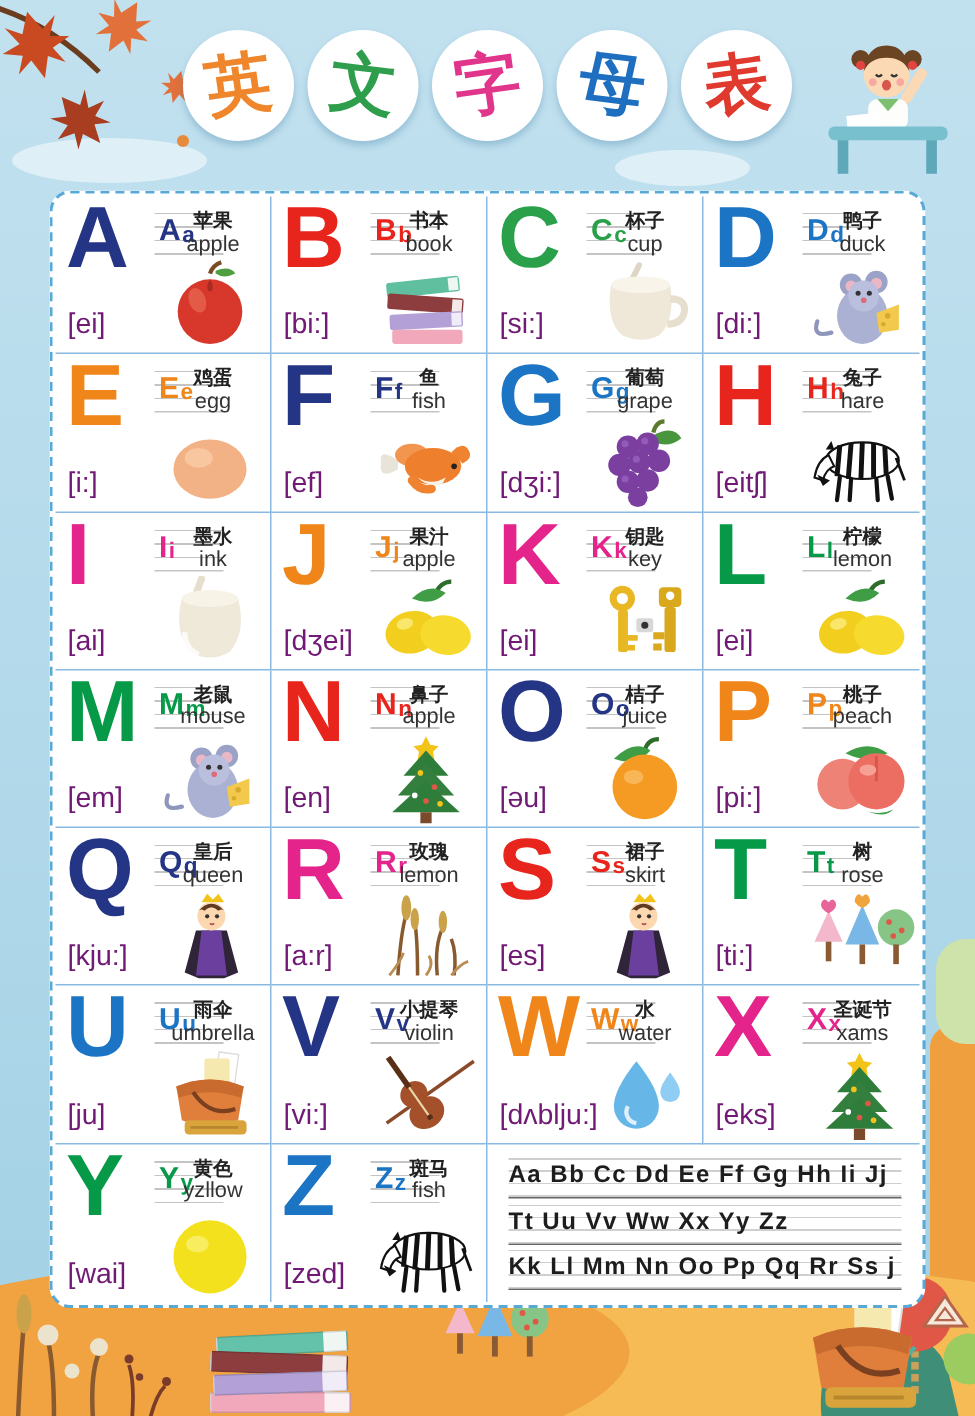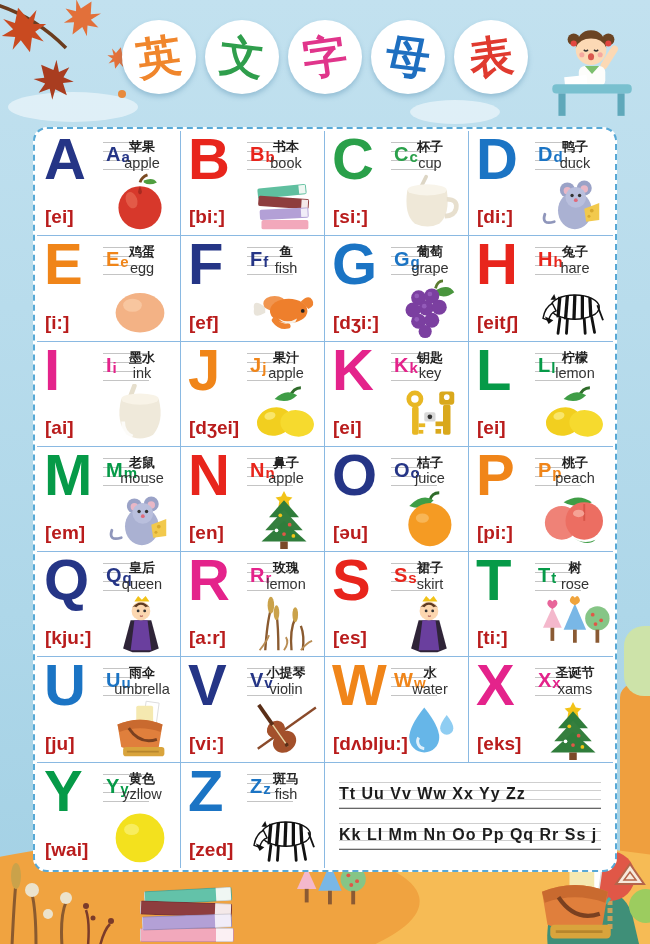--- a/index.html
+++ b/index.html
@@ -23,21 +23,21 @@
   .cell.lastrow{border-bottom:none;}
   .big-letter{position:absolute;top:-2px;left:7px;font-size:58px;font-weight:800;line-height:1.05;}
   .pair-box{position:absolute;top:11px;left:66px;width:46px;height:28px;
             background:repeating-linear-gradient(to bottom,#c4c4c4 0 1px,transparent 1px 9px);
             font-weight:bold;display:flex;align-items:flex-end;gap:1px;padding:0 3px 6px 3px;box-sizing:border-box;}
   .pair-cap{font-size:20px;line-height:1;}
   .pair-low{font-size:15px;line-height:1;}
   .word{position:absolute;top:8px;right:5px;width:66px;text-align:center;line-height:1.2;}
   .word-cn{font-size:13px;color:#222;font-weight:600;}
   .word-en{font-size:14.5px;color:#333;}
-  .phonetic{position:absolute;bottom:7px;left:8px;font-size:19px;font-weight:bold;color:#b91c1c;}
+  .phonetic{position:absolute;bottom:7px;left:8px;font-size:19px;font-weight:normal;color:#701a75;}
   .illu{position:absolute;right:2px;bottom:2px;width:76px;height:60px;}
   .illu svg{width:100%;height:100%;}
 
   .summary{grid-column:span 2;display:flex;flex-direction:column;justify-content:space-evenly;padding:6px 12px 4px 14px;}
   .ruled{height:26px;line-height:23px;font-size:16px;font-weight:bold;letter-spacing:1px;color:#1d1d1d;white-space:nowrap;
          background:repeating-linear-gradient(to bottom,#cfcfcf 0 1px,transparent 1px 8.3px);
          border-bottom:1.5px solid #666;}
 
   
   .watermark{position:absolute;left:0;right:0;top:430px;text-align:center;z-index:40;
@@ -721,20 +721,21 @@
                 <line x1="52" y1="43" x2="53" y2="58"></line>
                 <line x1="60" y1="41" x2="63" y2="57"></line>
               </g>
               <path d="M18 26 q-8 4 -10 16 l6 2 q2 -8 8 -10z" fill="#fff" stroke="#111" stroke-width="1.5"></path>
               <path d="M10 40 l4 8 l5 -4z" fill="#111"></path>
               <path d="M16 22 l4 -6 l2 6z" fill="#111"></path>
               <line x1="66" y1="28" x2="72" y2="44" stroke="#111" stroke-width="2"></line>
             </svg></div>
   </div>
         <div class="cell summary col4 lastrow">
+          <div class="ruled">Aa Bb Cc Dd Ee Ff Gg Hh Ii Jj</div>
           <div class="ruled">Tt Uu Vv Ww Xx Yy Zz</div>
           <div class="ruled">Kk Ll Mm Nn Oo Pp Qq Rr Ss j</div>
         </div>
       </div>
   </div>
 
 
   <div class="white-band"></div>
   <div class="hill1"></div>
   <div class="hill2"></div>

